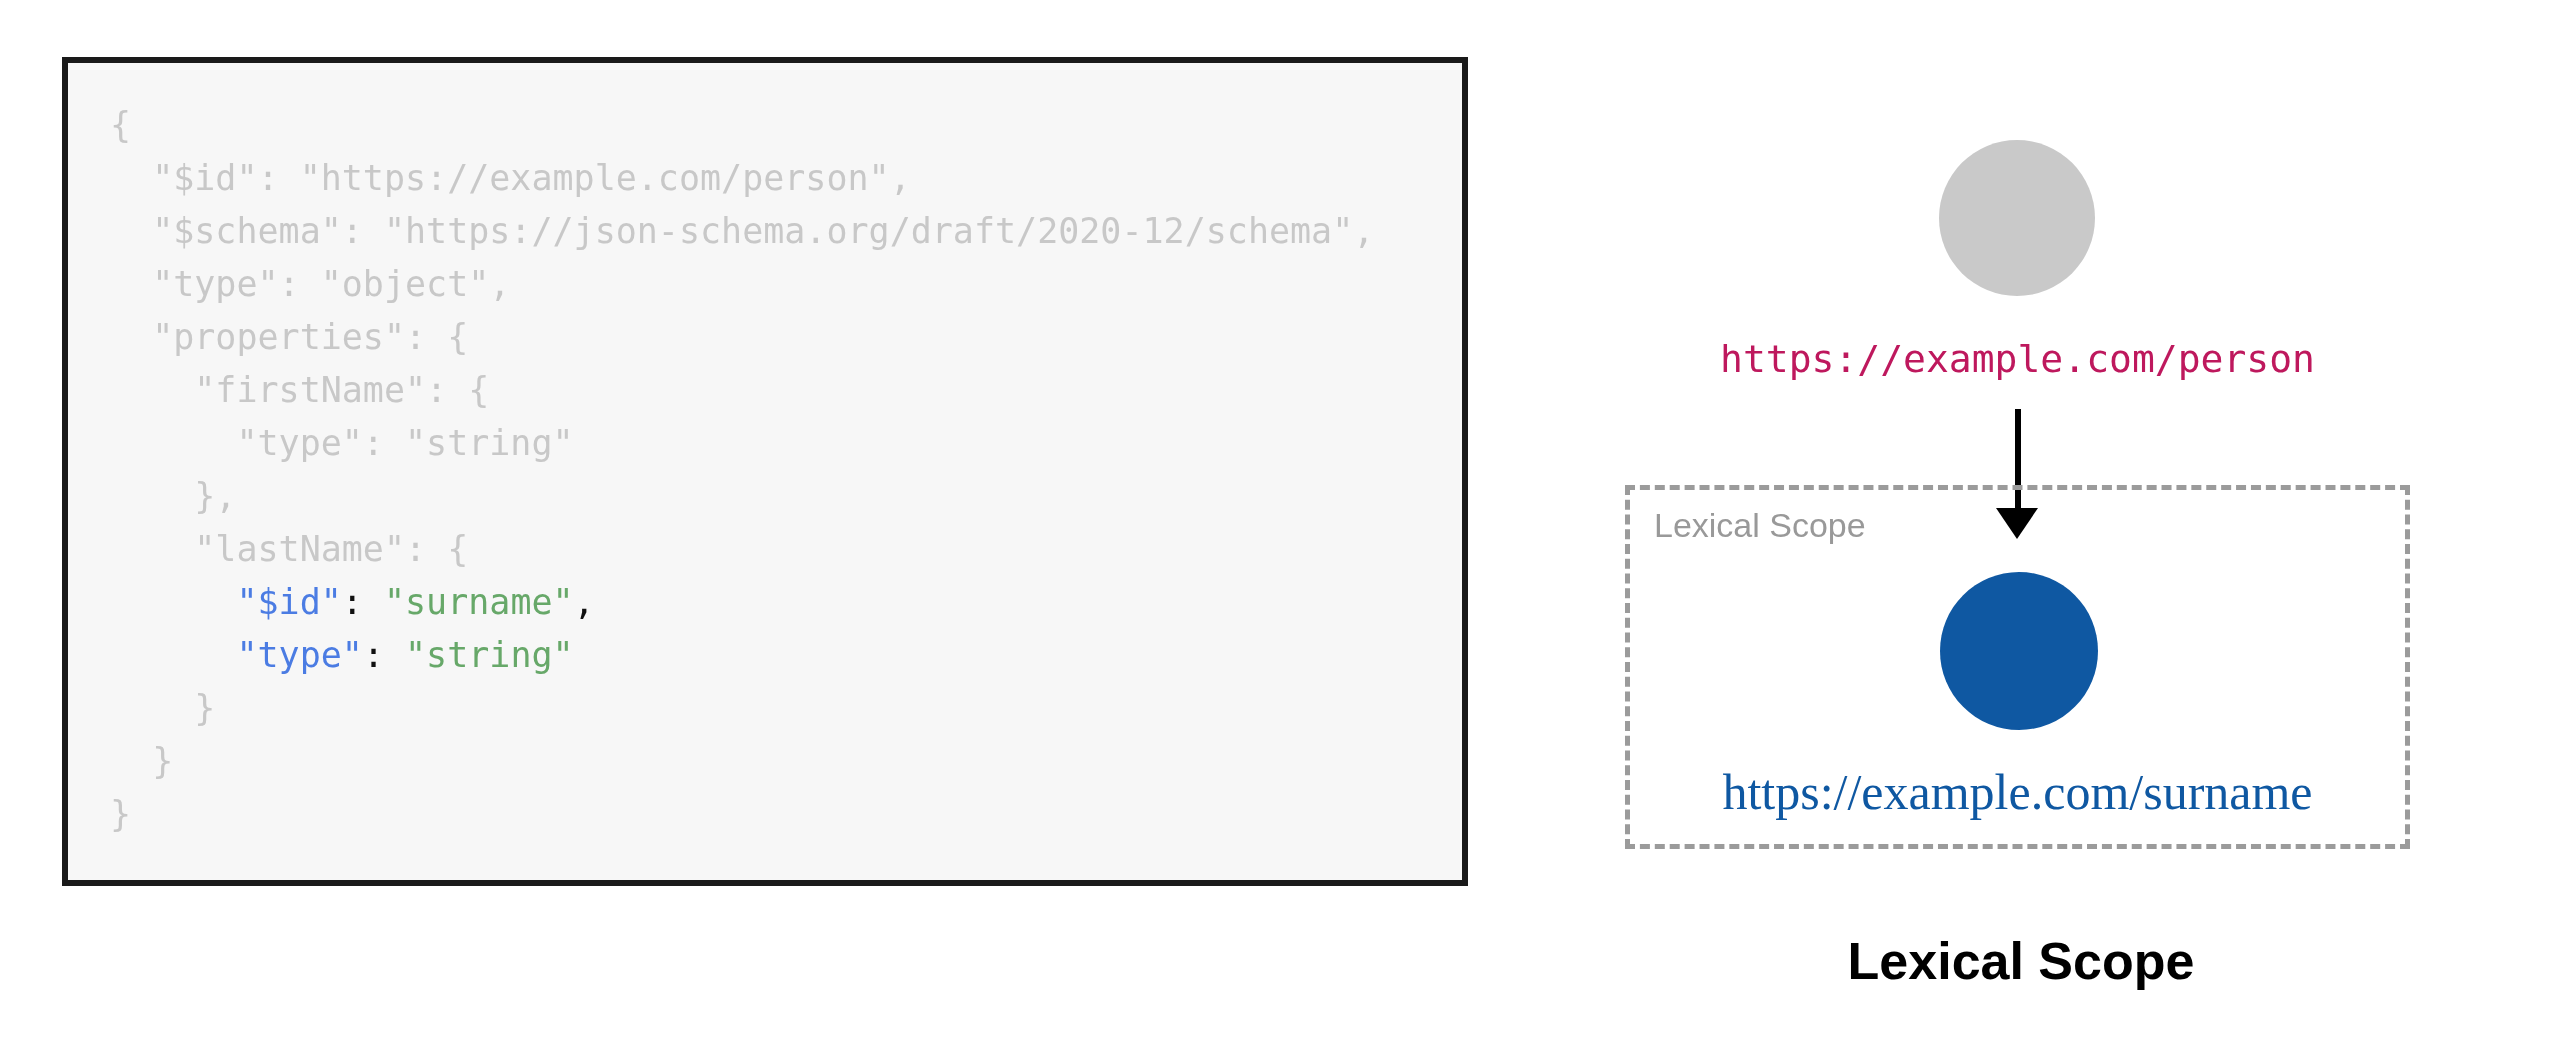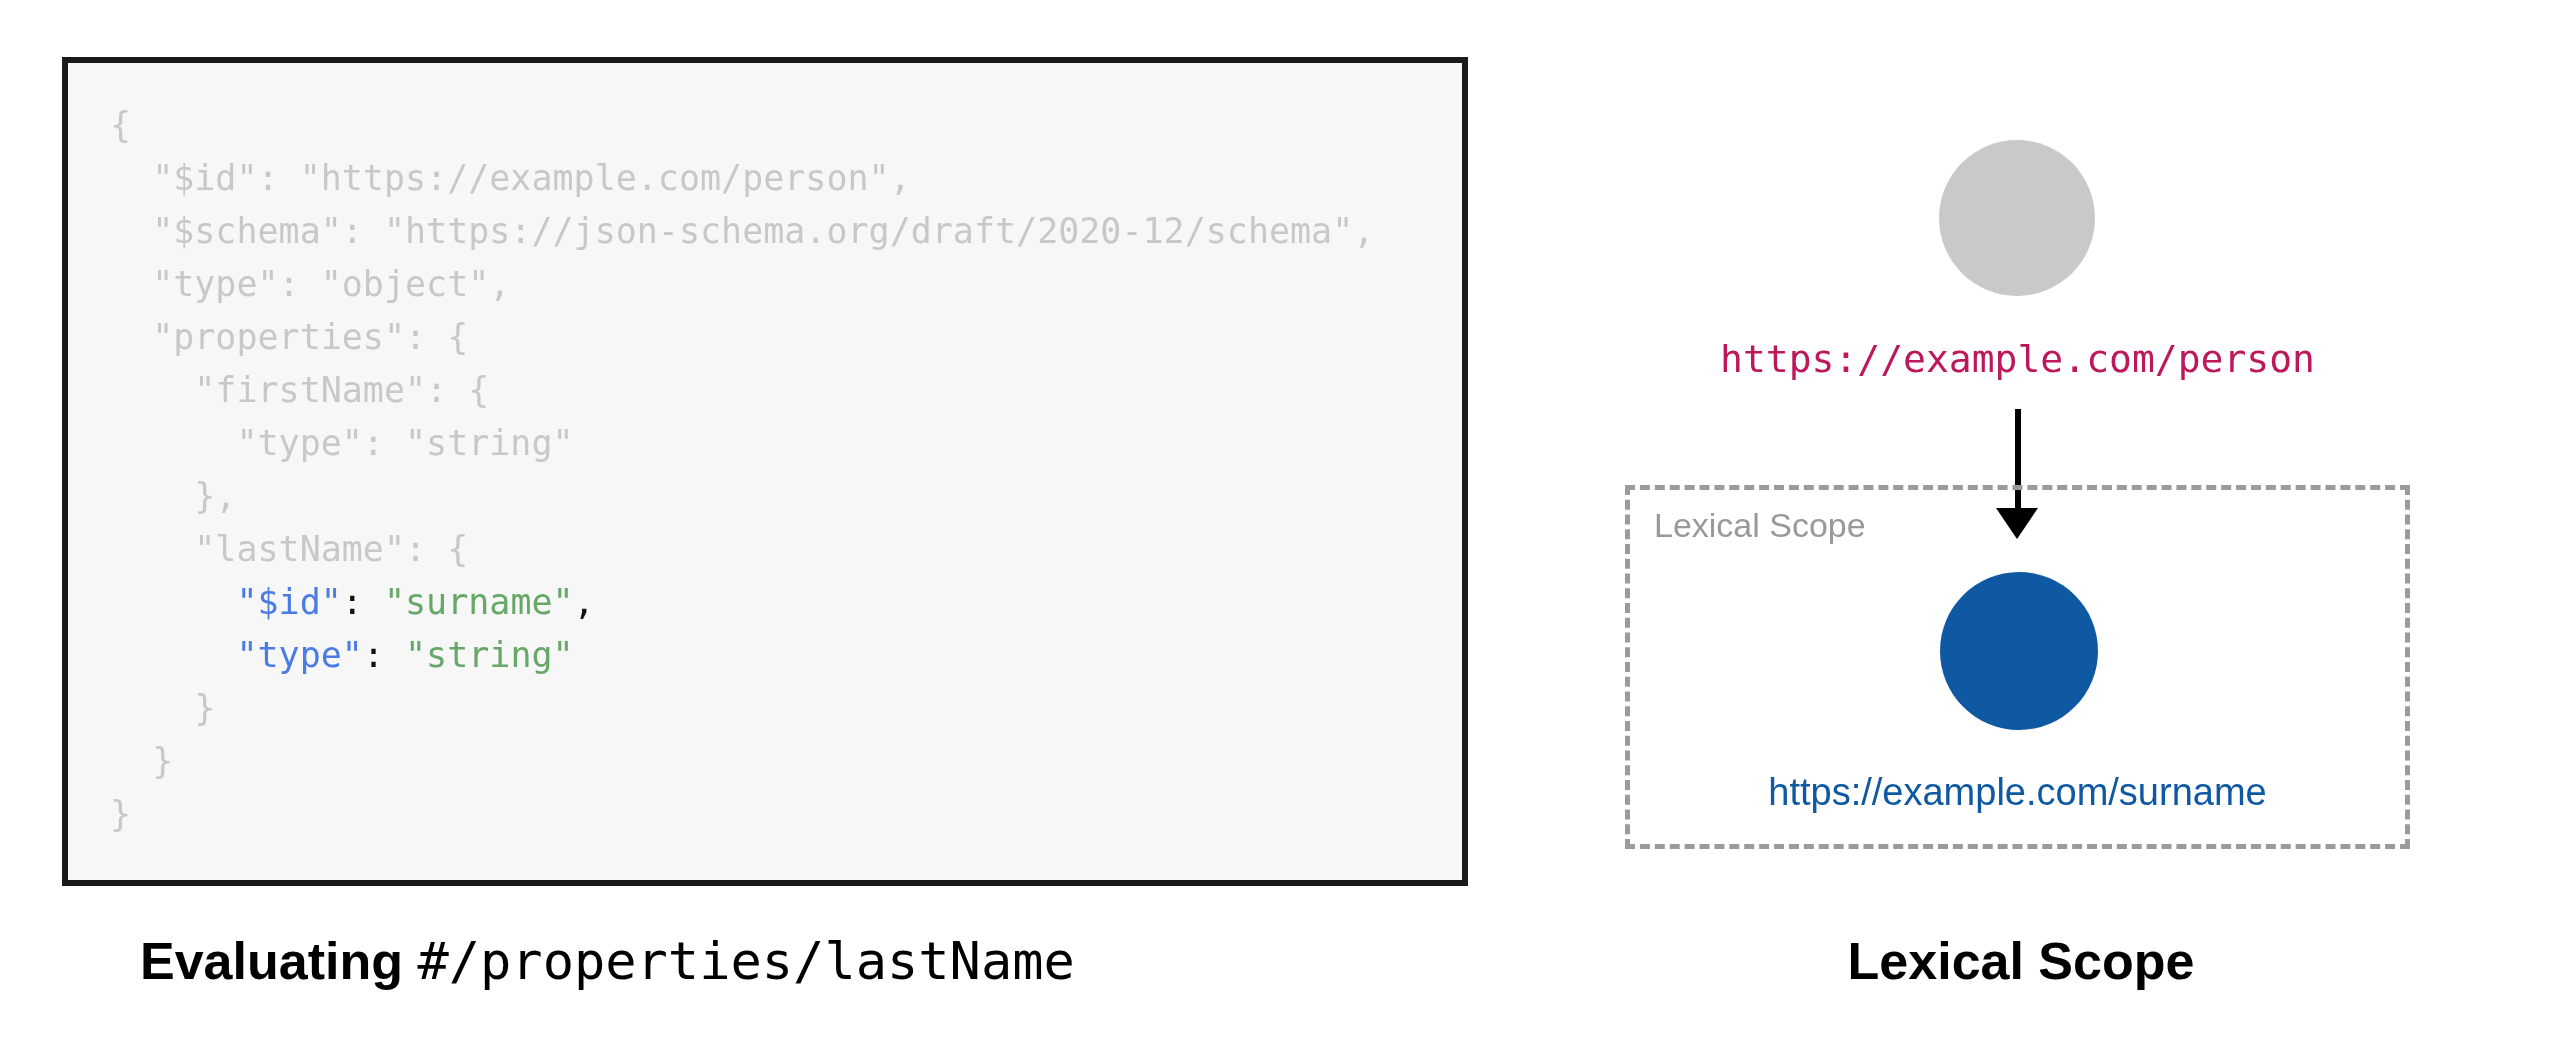--- a/index.html
+++ b/index.html
@@ -108,22 +108,22 @@
     left: 1940px; top: 572px;
     width: 158px; height: 158px;
     border-radius: 50%;
     background: #0f58a2;
   }
   #child-node-label {
     position: absolute;
     left: 1624px; top: 769px;
     width: 787px;
     text-align: center;
-    font-family: Liberation Sans, sans-serif;
-    font-size: 38px;
+    font-family: Liberation Serif, serif;
+    font-size: 50px;
     line-height: 47px;
     color: #0f58a2;
     white-space: nowrap;
   }
 
   
   #caption-lexical-scope {
     position: absolute;
     left: 1693px; top: 930px;
     width: 656px;
@@ -138,21 +138,20 @@
 </style>
 </head>
 <body>
 
 <div id="canvas" style="background: rgb(255, 255, 255);">
 
   <div id="code-panel" style="background: rgb(247, 247, 247); border-color: rgb(26, 26, 26);">
     <pre id="json-code"><div class="code-line"><span style="color: rgb(200, 200, 200);">{</span></div><div class="code-line"><span style="color: rgb(200, 200, 200);">  "$id": "https://example.com/person",</span></div><div class="code-line"><span style="color: rgb(200, 200, 200);">  "$schema": "https://json-schema.org/draft/2020-12/schema",</span></div><div class="code-line"><span style="color: rgb(200, 200, 200);">  "type": "object",</span></div><div class="code-line"><span style="color: rgb(200, 200, 200);">  "properties": {</span></div><div class="code-line"><span style="color: rgb(200, 200, 200);">    "firstName": {</span></div><div class="code-line"><span style="color: rgb(200, 200, 200);">      "type": "string"</span></div><div class="code-line"><span style="color: rgb(200, 200, 200);">    },</span></div><div class="code-line"><span style="color: rgb(200, 200, 200);">    "lastName": {</span></div><div class="code-line"><span style="color: rgb(200, 200, 200);">      </span><span style="color: rgb(75, 124, 227);">"$id"</span><span style="color: rgb(17, 17, 17);">: </span><span style="color: rgb(103, 168, 105);">"surname"</span><span style="color: rgb(17, 17, 17);">,</span></div><div class="code-line"><span style="color: rgb(200, 200, 200);">      </span><span style="color: rgb(75, 124, 227);">"type"</span><span style="color: rgb(17, 17, 17);">: </span><span style="color: rgb(103, 168, 105);">"string"</span></div><div class="code-line"><span style="color: rgb(200, 200, 200);">    }</span></div><div class="code-line"><span style="color: rgb(200, 200, 200);">  }</span></div><div class="code-line"><span style="color: rgb(200, 200, 200);">}</span></div></pre>
   </div>
 
-  <div id="caption-evaluating"><span class="cap-bold">Evaluating </span><span class="cap-mono">#/properties/lastName</span></div>
 
   <div id="diagram">
 
     <div id="parent-node-circle" style="background: rgb(201, 201, 201);"></div>
     <div id="parent-node-label" style="color: #be185d;">https://example.com/person</div>
 
     <div id="arrow-shaft" style="background: rgb(0, 0, 0);"></div>
     <div id="arrow-head" style="border-top-color: rgb(0, 0, 0);"></div>
 
     <div id="lexical-scope-box" style="border-color: rgb(155, 155, 155);"></div>

